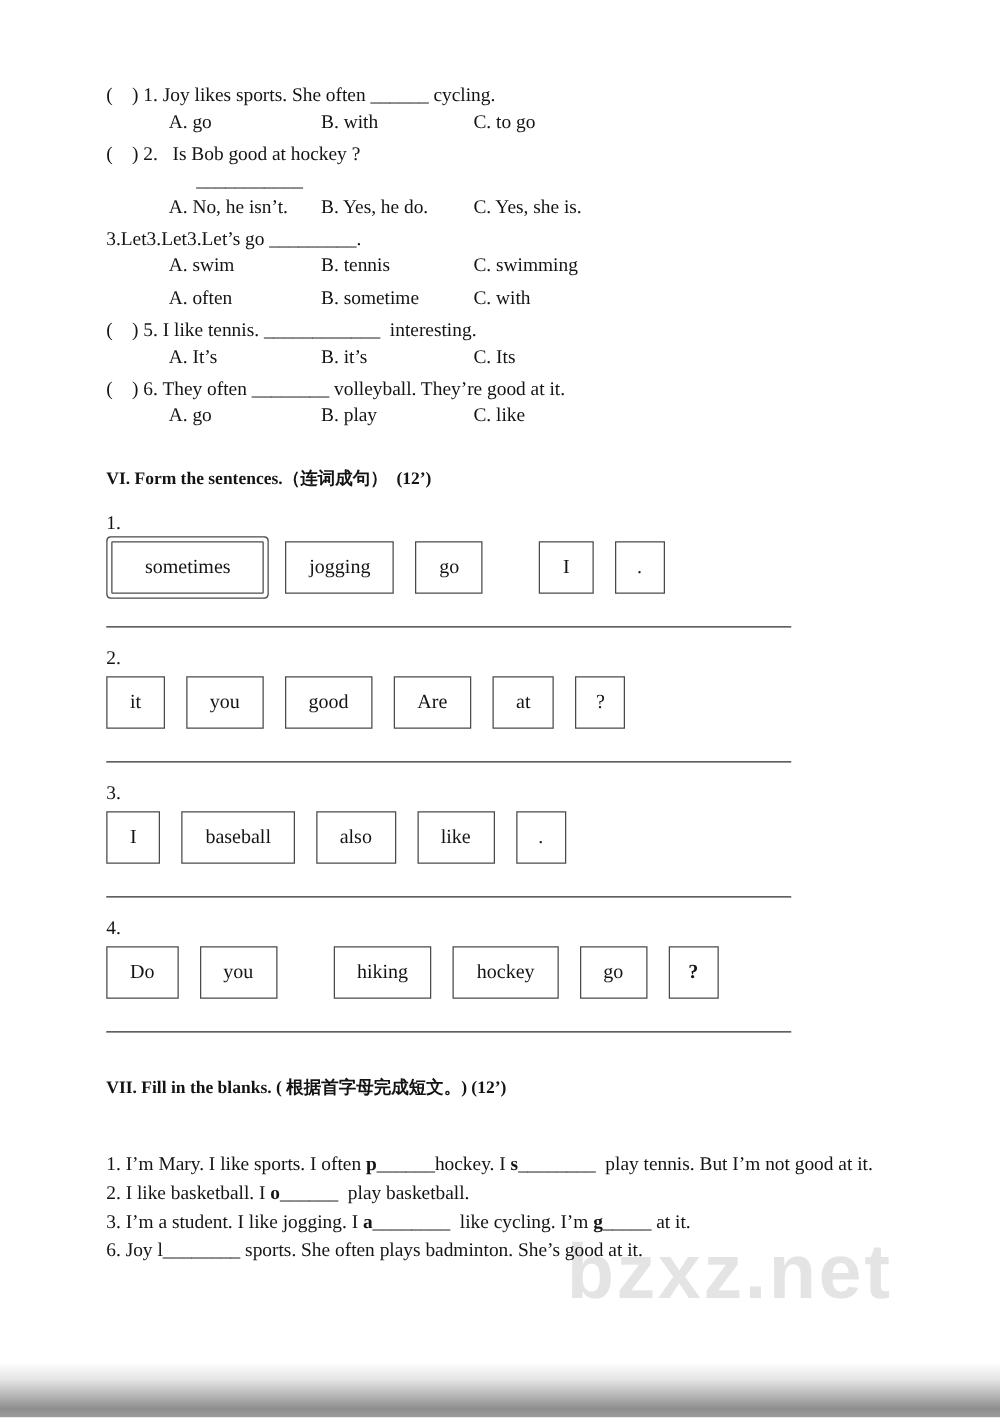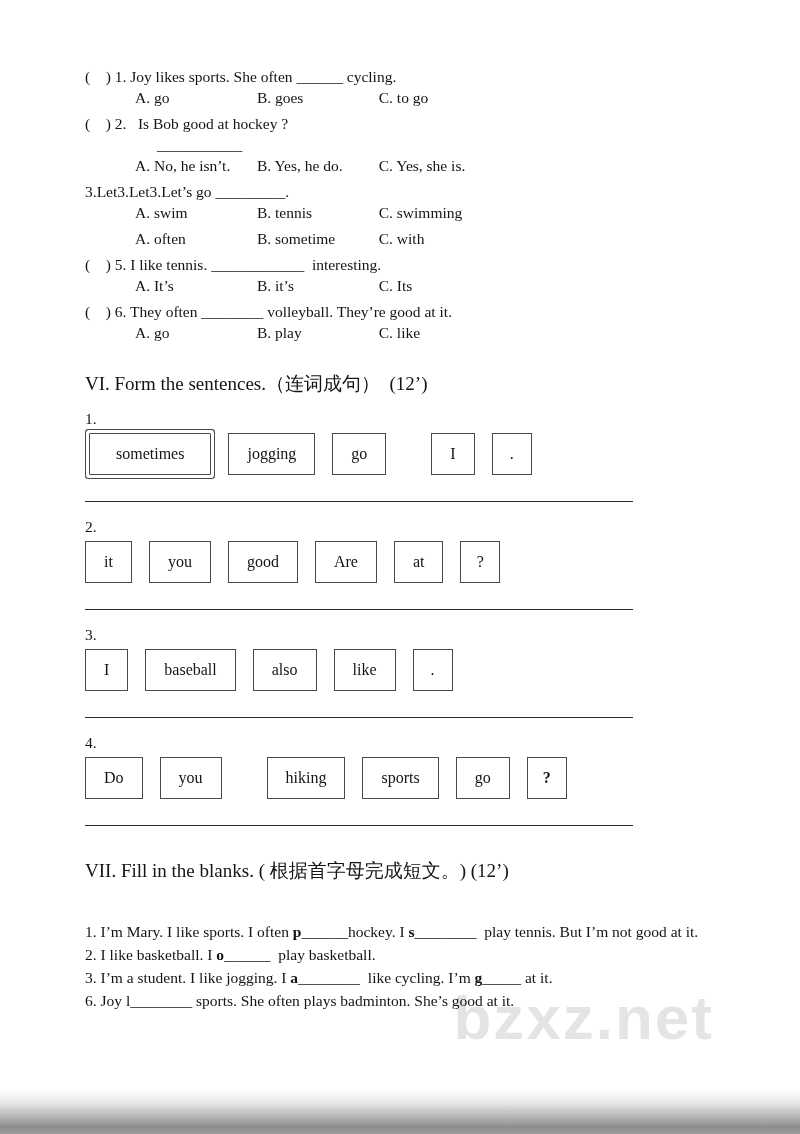--- a/index.html
+++ b/index.html
@@ -19,22 +19,22 @@
     line-height:21px;
   }
   
   .q{margin-bottom:5px;}
   .stem{white-space:pre-wrap;font-family:Liberation Serif, serif;}
   .blank-line{padding-left:72px;white-space:pre;}
   .opts{padding-left:50px;}
   .opts span{display:inline-block;min-width:112px;padding-right:6px;}
   
   .sec-title{
-    font-weight:400;
-    font-size:19px;
+    font-weight:700;
+    font-size:14px;
     margin:30px 0 10px 0;
     white-space:pre-wrap;
   }
   .sec-title.vii{margin-top:34px;margin-bottom:40px;}
   
   .form-item{margin-top:14px;}
   .num{margin-bottom:4px;}
   .boxes{display:flex;align-items:center;gap:17px;}
   .box{
     border:1px solid #4a4a4a;
@@ -90,21 +90,21 @@
   <div class="watermark">bzxz.net</div>
 
   <div class="content">
 
     <section>
 
       <div class="q">
         <div class="stem">(    ) 1. Joy likes sports. She often ______ cycling.</div>
         <div class="opts">
           <span>A. go</span>
-          <span>B. goes</span>
+          <span>B. with</span>
           <span>C. to go</span>
         </div>
       </div>
 
       <div class="q">
         <div class="stem">(    ) 2.   Is Bob good at hockey ?</div>
         <div class="blank-line">___________</div>
         <div class="opts">
           <span>A. No, he isn’t.</span>
           <span>B. Yes, he do.</span>
@@ -189,21 +189,21 @@
         </div>
         <div class="answer-line"></div>
       </div>
 
       <div class="form-item">
         <div class="num">4.</div>
         <div class="boxes">
           <span class="box">Do</span>
           <span class="box">you</span>
           <span class="box gap-left">hiking</span>
-          <span class="box">sports</span>
+          <span class="box">hockey</span>
           <span class="box">go</span>
           <span class="box punct bold">?</span>
         </div>
         <div class="answer-line"></div>
       </div>
 
     </section>
 
     <h2 class="sec-title vii">VII. Fill in the blanks. ( 根据首字母完成短文。) (12’)</h2>
 

